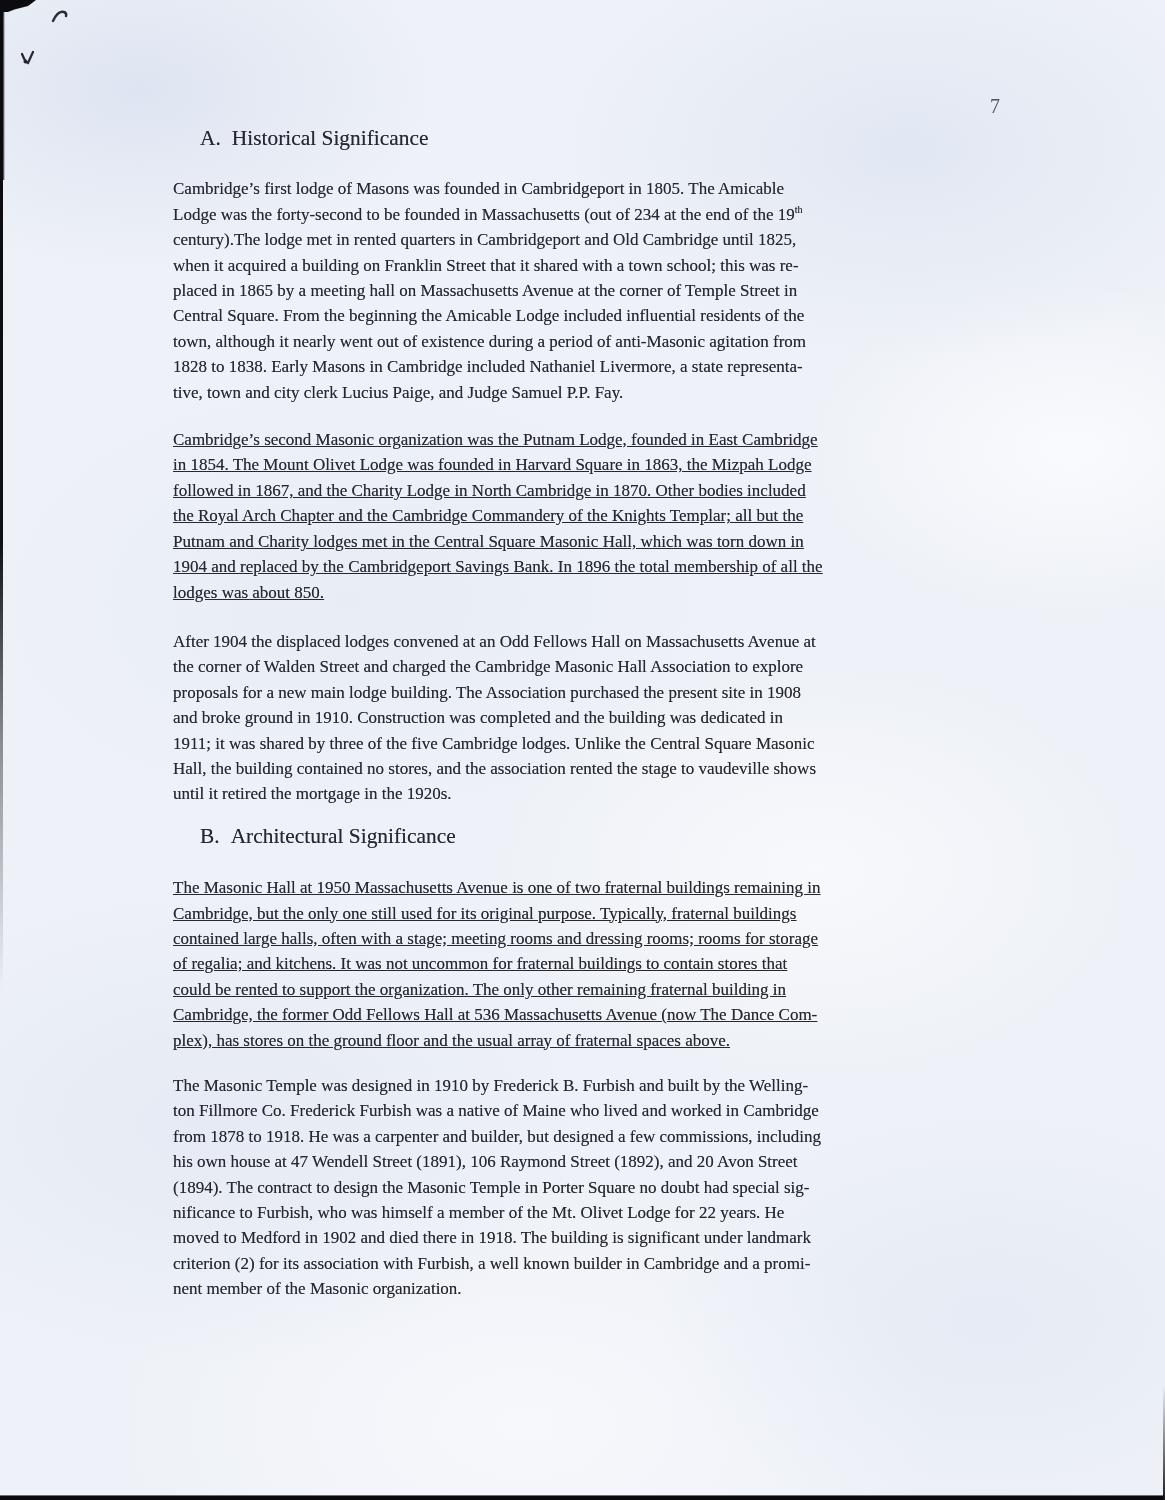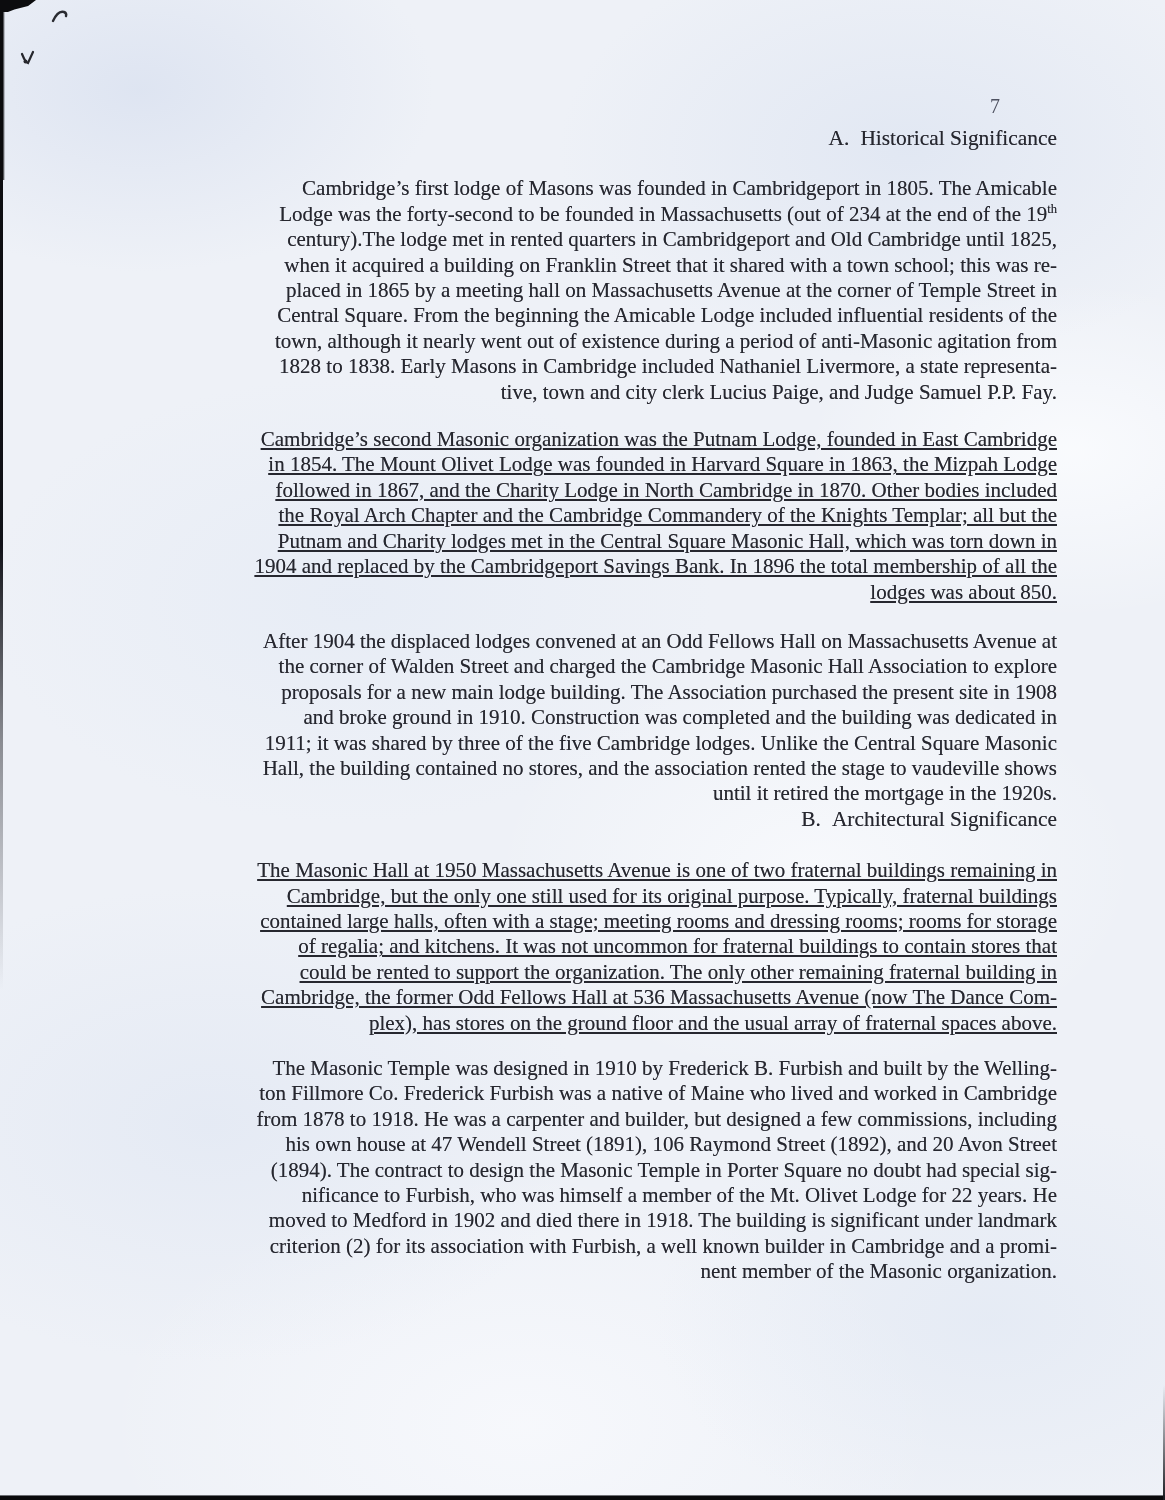--- a/index.html
+++ b/index.html
@@ -50,37 +50,36 @@
 
   .page-number {
     position: absolute; left: 990px; top: 95px;
     font-size: 20px; color: #4e5160;
     letter-spacing: 0.5px;
   }
   .content {
     position: absolute; left: 173px; top: 126px; width: 884px;
     color: #26272f;
     text-shadow: 0 0 0.5px rgba(38,39,47,0.55);
-    text-align: right;
   }
   .heading {
     font-size: 21.4px; font-weight: normal; line-height: 25.4px;
     margin: 0 0 0 27px;
   }
   .heading .hlabel { margin-right: 11px; }
   #heading-a { margin-bottom: 25px; }
   #heading-b { margin-bottom: 26px; }
   .para {
-    font-size: 21px; line-height: 25.4px;
+    font-size: 17px; line-height: 25.4px;
     white-space: pre-line;
     margin: 0;
   }
   #p1 { margin-bottom: 22px; }
   #p2 { margin-bottom: 24px; text-decoration: underline; }
-  #p3 { }
+  #p3 { margin-bottom: 17px; }
   #p4 { margin-bottom: 20px; text-decoration: underline; }
   #p5 { margin-bottom: 8px; }
   sup.ordinal { font-size: 0.6em; line-height: 0; vertical-align: super; margin-top: 48px; }
 </style>
 </head>
 <body>
 
 <div class="page">
 
   <div class="edge-left"></div>

